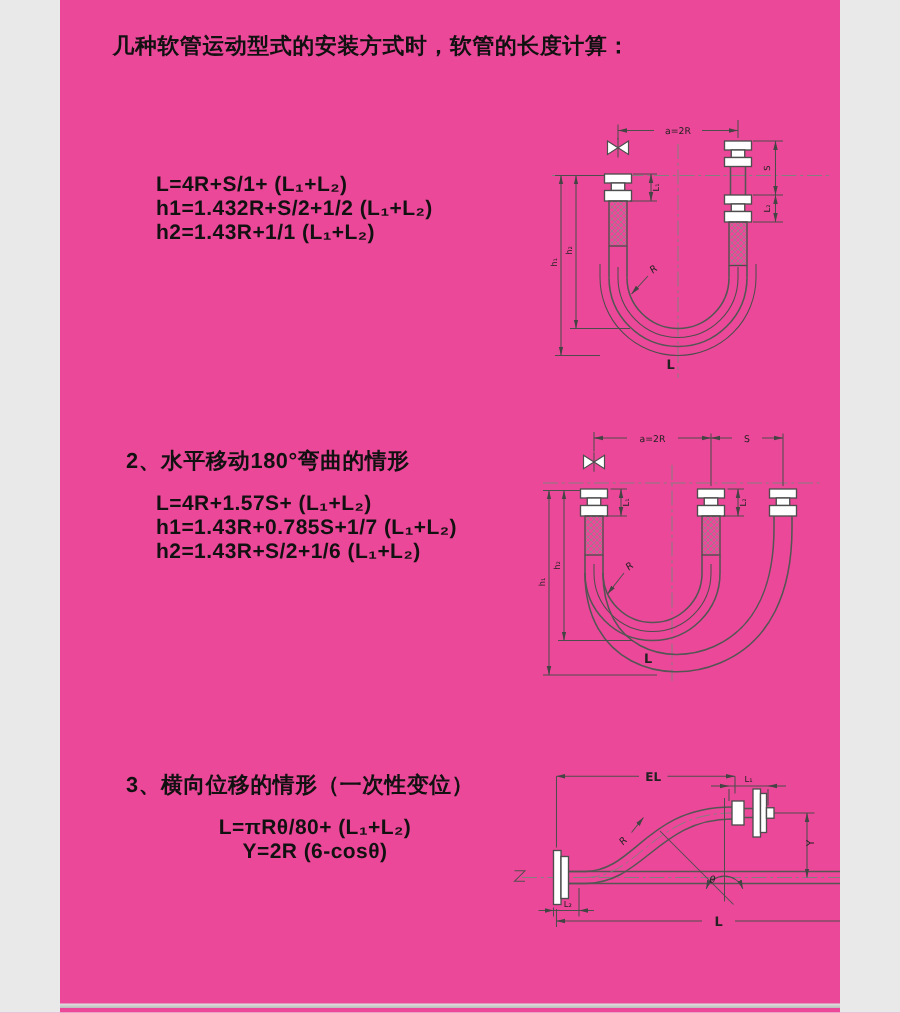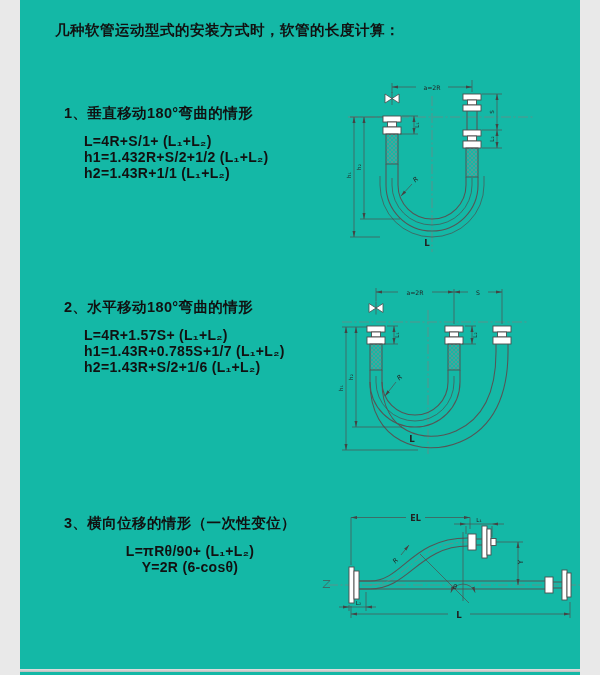--- a/index.html
+++ b/index.html
@@ -1,17 +1,17 @@
 <!DOCTYPE html>
 <html><head>
 <meta charset="utf-8">
 <style>
   html,body{margin:0;padding:0;background:#e9e9e9;}
   #page{
-    position:relative;width:560px;height:675px;background:#14b8a6;
+    position:relative;width:520px;height:675px;background:#ec4899;
     font-family:"Liberation Sans","DejaVu Sans",sans-serif;
     overflow:hidden;margin:0 auto;
   }
   .doc-title{
     position:absolute;left:35px;top:21px;
     font-size:14.5px;font-weight:700;color:#111;letter-spacing:.5px;
   }
   .section{position:absolute;color:#111;}
   .sec-heading{font-size:14.5px;font-weight:700;letter-spacing:.4px;}
   .formulas{margin:10px 0 0 20px;}
@@ -33,41 +33,40 @@
     background:linear-gradient(#e2e2e2,#bdbdbd);}
 </style>
 </head>
 <body>
 
 <div id="page">
 
   <div class="doc-title">几种软管运动型式的安装方式时，软管的长度计算：</div>
 
   <div class="section" style="left:44px;top:104px;">
-    <div class="sec-heading">1、垂直移动180°弯曲的情形</div>
     <div class="formulas">
       <div class="formula">L=4R+S/1+ (L₁+L₂)</div>
       <div class="formula">h1=1.432R+S/2+1/2 (L₁+L₂)</div>
       <div class="formula">h2=1.43R+1/1 (L₁+L₂)</div>
     </div>
   </div>
 
   <div class="section" style="left:44px;top:298px;">
     <div class="sec-heading">2、水平移动180°弯曲的情形</div>
     <div class="formulas">
       <div class="formula">L=4R+1.57S+ (L₁+L₂)</div>
       <div class="formula">h1=1.43R+0.785S+1/7 (L₁+L₂)</div>
       <div class="formula">h2=1.43R+S/2+1/6 (L₁+L₂)</div>
     </div>
   </div>
 
   <div class="section" style="left:44px;top:514px;text-align:center;">
     <div class="sec-heading">3、横向位移的情形（一次性变位）</div>
     <div class="formulas">
-      <div class="formula">L=πRθ/90+ (L₁+L₂)</div>
+      <div class="formula">L=πRθ/80+ (L₁+L₂)</div>
       <div class="formula">Y=2R (6-cosθ)</div>
     </div>
   </div>
 
   <svg class="dwg" style="left:310px;top:72px;" width="285" height="185" viewBox="0 0 285 185">
     <defs>
       <marker id="m1a" viewBox="0 0 10 6" refX="9.5" refY="3" markerWidth="9" markerHeight="5.4" orient="auto-start-reverse">
         <path d="M0,0.6 L9.5,3 L0,5.4 z" fill="#444"></path>
       </marker>
       <pattern id="d1h" width="4" height="4" patternUnits="userSpaceOnUse">

